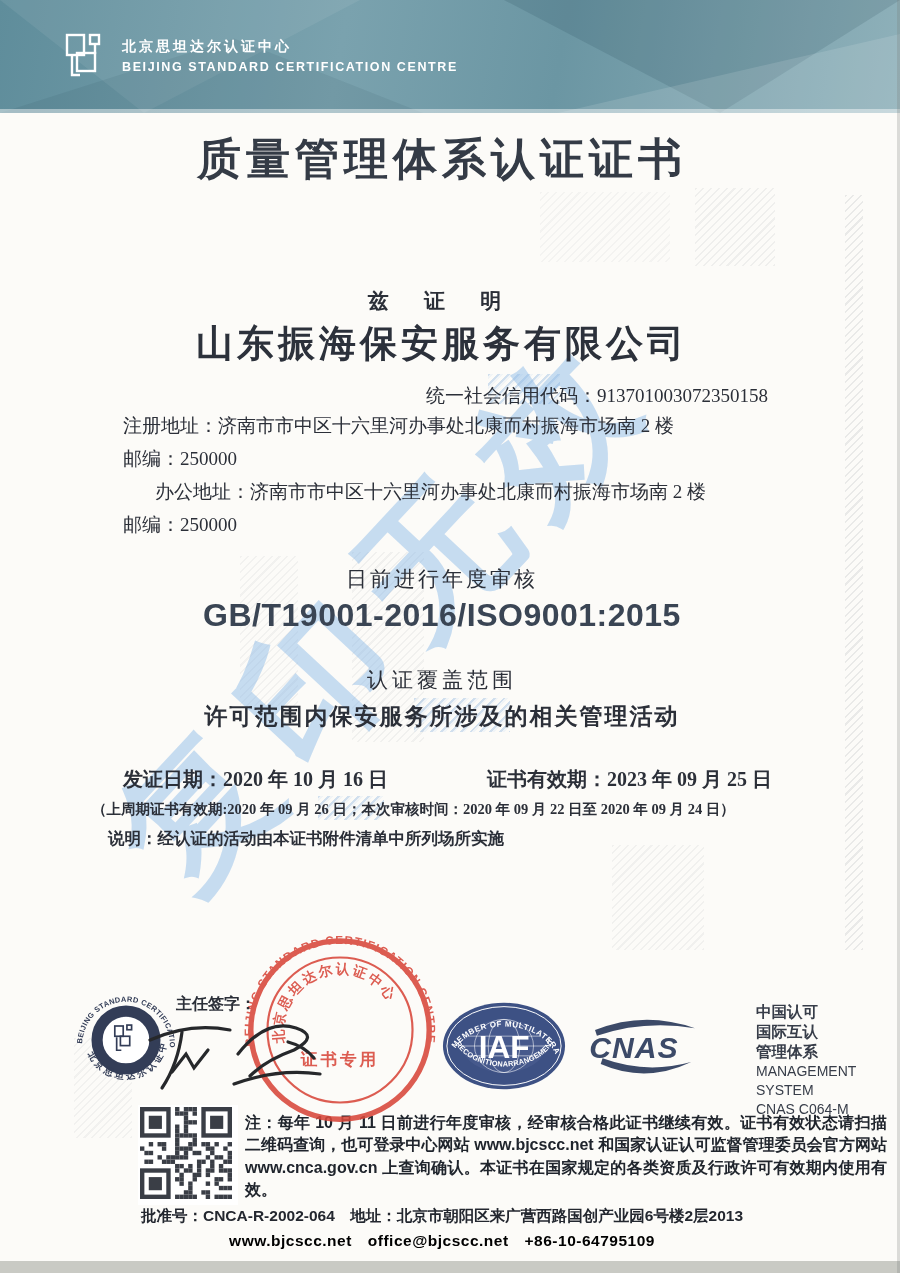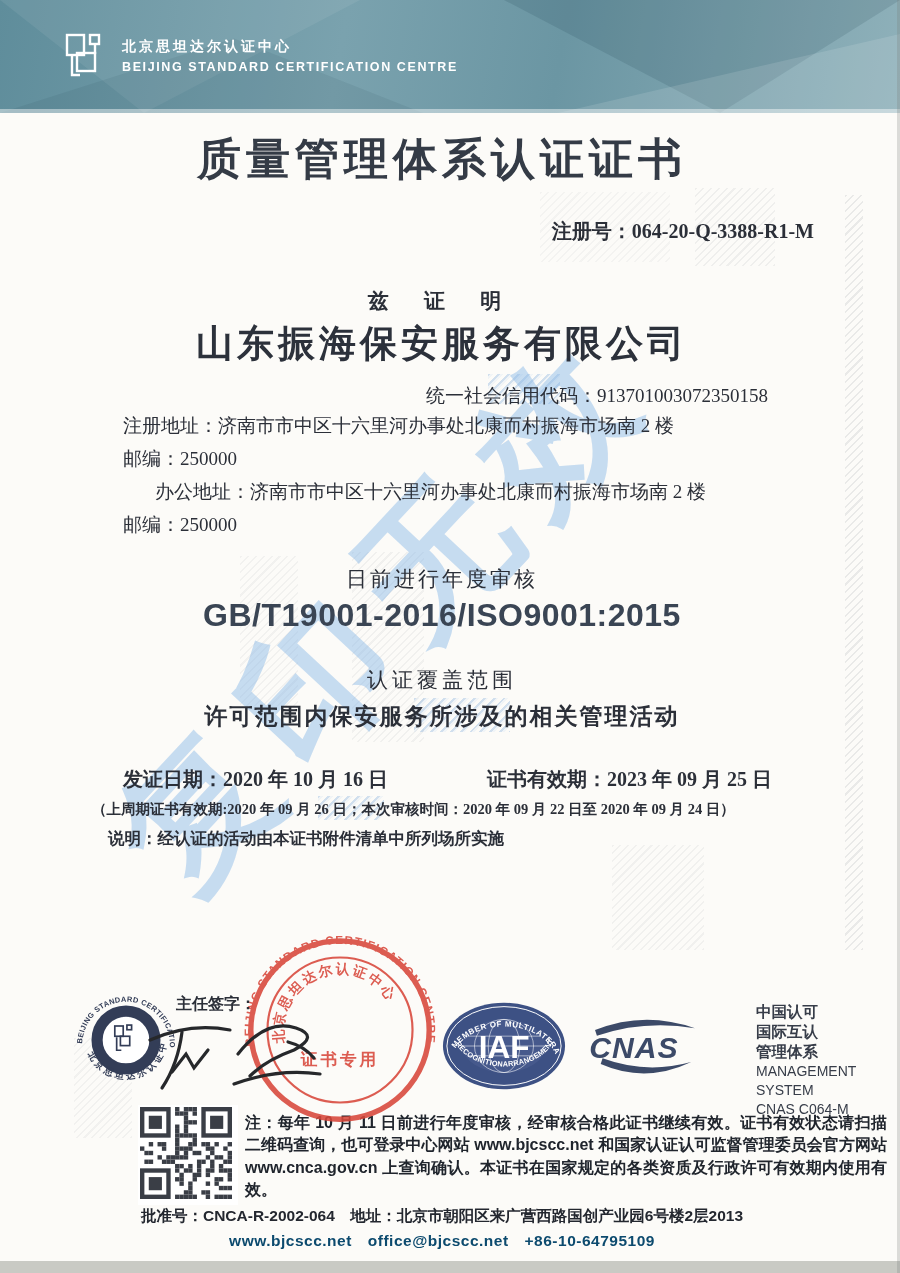--- a/index.html
+++ b/index.html
@@ -50,21 +50,21 @@
   .iaf{position:absolute;left:440px;top:1000px;z-index:3;}
   .cnas{position:absolute;left:582px;top:1014px;z-index:3;}
   .cnas-info{position:absolute;left:720px;top:1002px;z-index:3;font-family:"Liberation Sans","DejaVu Sans",sans-serif;color:#373d49;margin-left:36px;}
   .cnas-info .cn{font-size:15.5px;font-weight:bold;line-height:20px;}
   .cnas-info .en{font-size:14px;line-height:19px;}
   .qr-box{position:absolute;left:138px;top:1105px;width:96px;height:96px;background:#fff;padding:2px;z-index:4;}
   .footnote{position:absolute;left:245px;top:1112px;width:642px;z-index:4;
             font-family:"Liberation Sans","DejaVu Sans",sans-serif;font-size:16px;line-height:1.4;
             color:#20252d;text-align:justify;font-weight:bold;}
   .approval{top:1206px;font-size:15.5px;font-family:"Liberation Sans","DejaVu Sans",sans-serif;color:#23272f;font-weight:bold;z-index:4;}
-  .contact{top:1231px;font-size:15.5px;font-family:"Liberation Sans","DejaVu Sans",sans-serif;color:#0c4a6e;letter-spacing:.5px;font-weight:bold;z-index:4;}
+  .contact{top:1231px;font-size:15.5px;font-family:"Liberation Sans","DejaVu Sans",sans-serif;color:#000000;letter-spacing:.5px;font-weight:bold;z-index:4;}
   .edge-bottom{position:absolute;left:0;top:1261px;width:900px;height:12px;background:#c9cac4;z-index:8;}
   .edge-right{position:absolute;right:0;top:0;width:3px;height:1273px;background:rgba(120,125,120,0.25);z-index:8;}
   svg text{font-family:"Liberation Sans","DejaVu Sans",sans-serif;}
 </style>
 </head>
 <body>
 
 <div id="page">
 
   <div class="hatch" style="left:845px;top:195px;width:18px;height:755px;"></div>
@@ -97,23 +97,20 @@
       </svg>
       <div class="brand-text">
         <div class="org-cn">北京思坦达尔认证中心</div>
         <div class="org-en">BEIJING STANDARD CERTIFICATION CENTRE</div>
       </div>
     </div>
   </header>
 
   <div class="ct center title">质量管理体系认证证书</div>
 
-  <div class="ct regno">
-    <span>注册号：</span><span>064-20-Q-3388-R1-M</span>
-  </div>
 
   <div class="ct center company">山东振海保安服务有限公司</div>
   <div class="ct center certify">兹 证 明</div>
 
   <div class="ct credit">
     <span>统一社会信用代码：</span><span>913701003072350158</span>
   </div>
 
   <div class="ct addr a1">注册地址：济南市市中区十六里河办事处北康而村振海市场南 2 楼</div>
   <div class="ct addr a2">邮编：250000</div>

